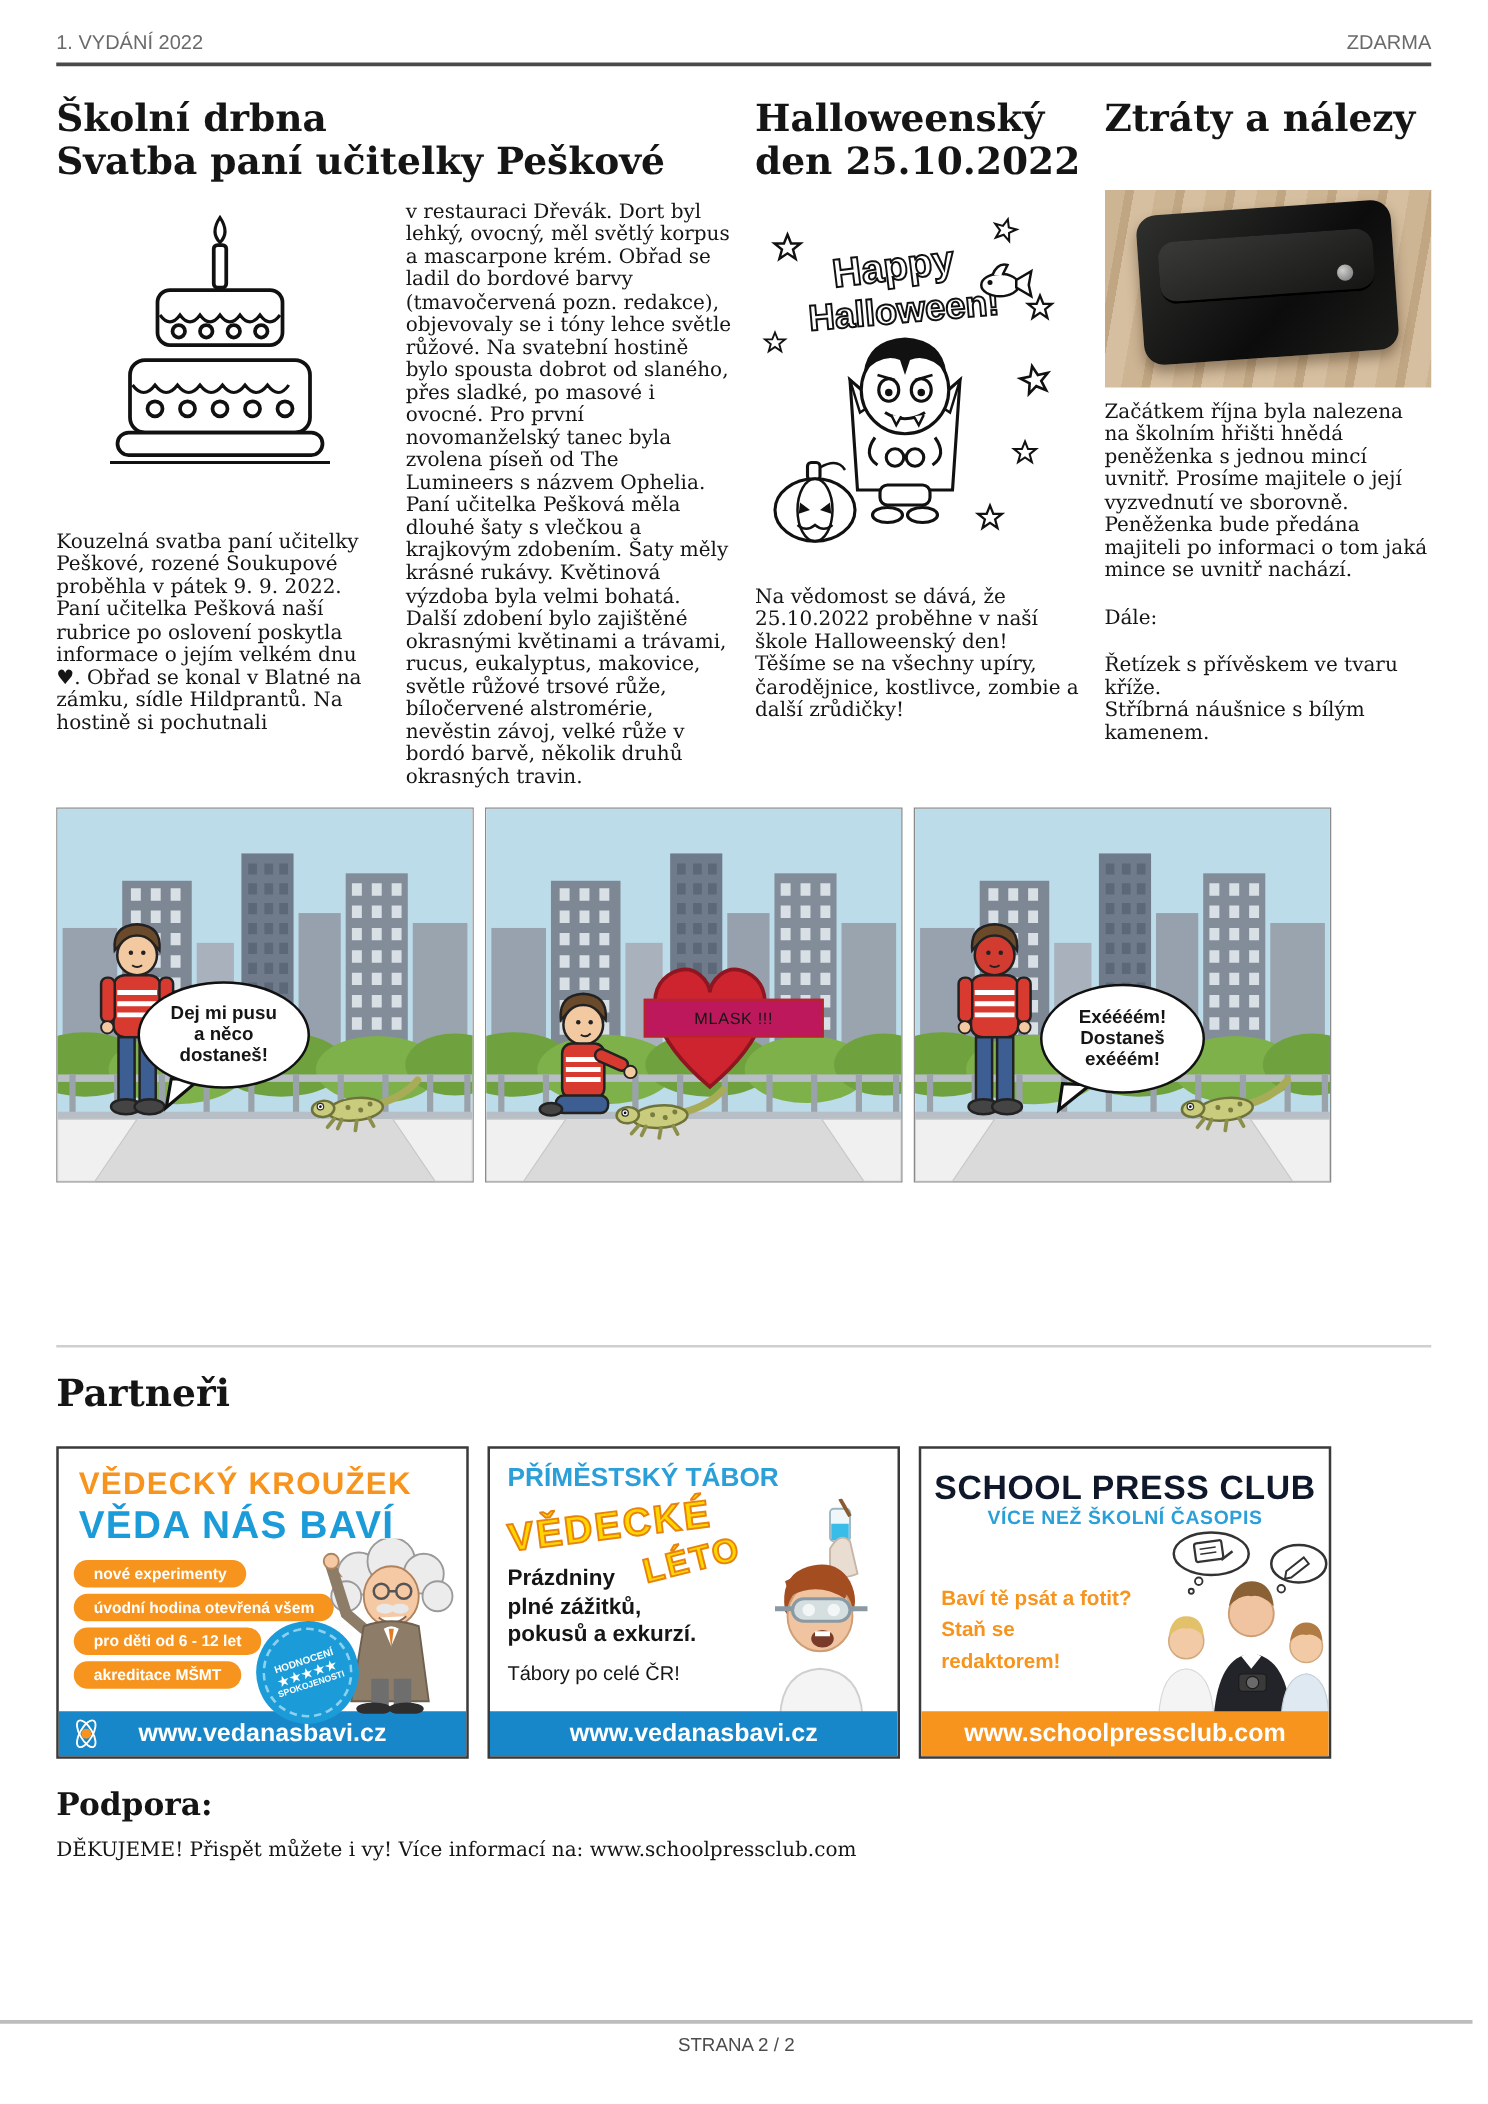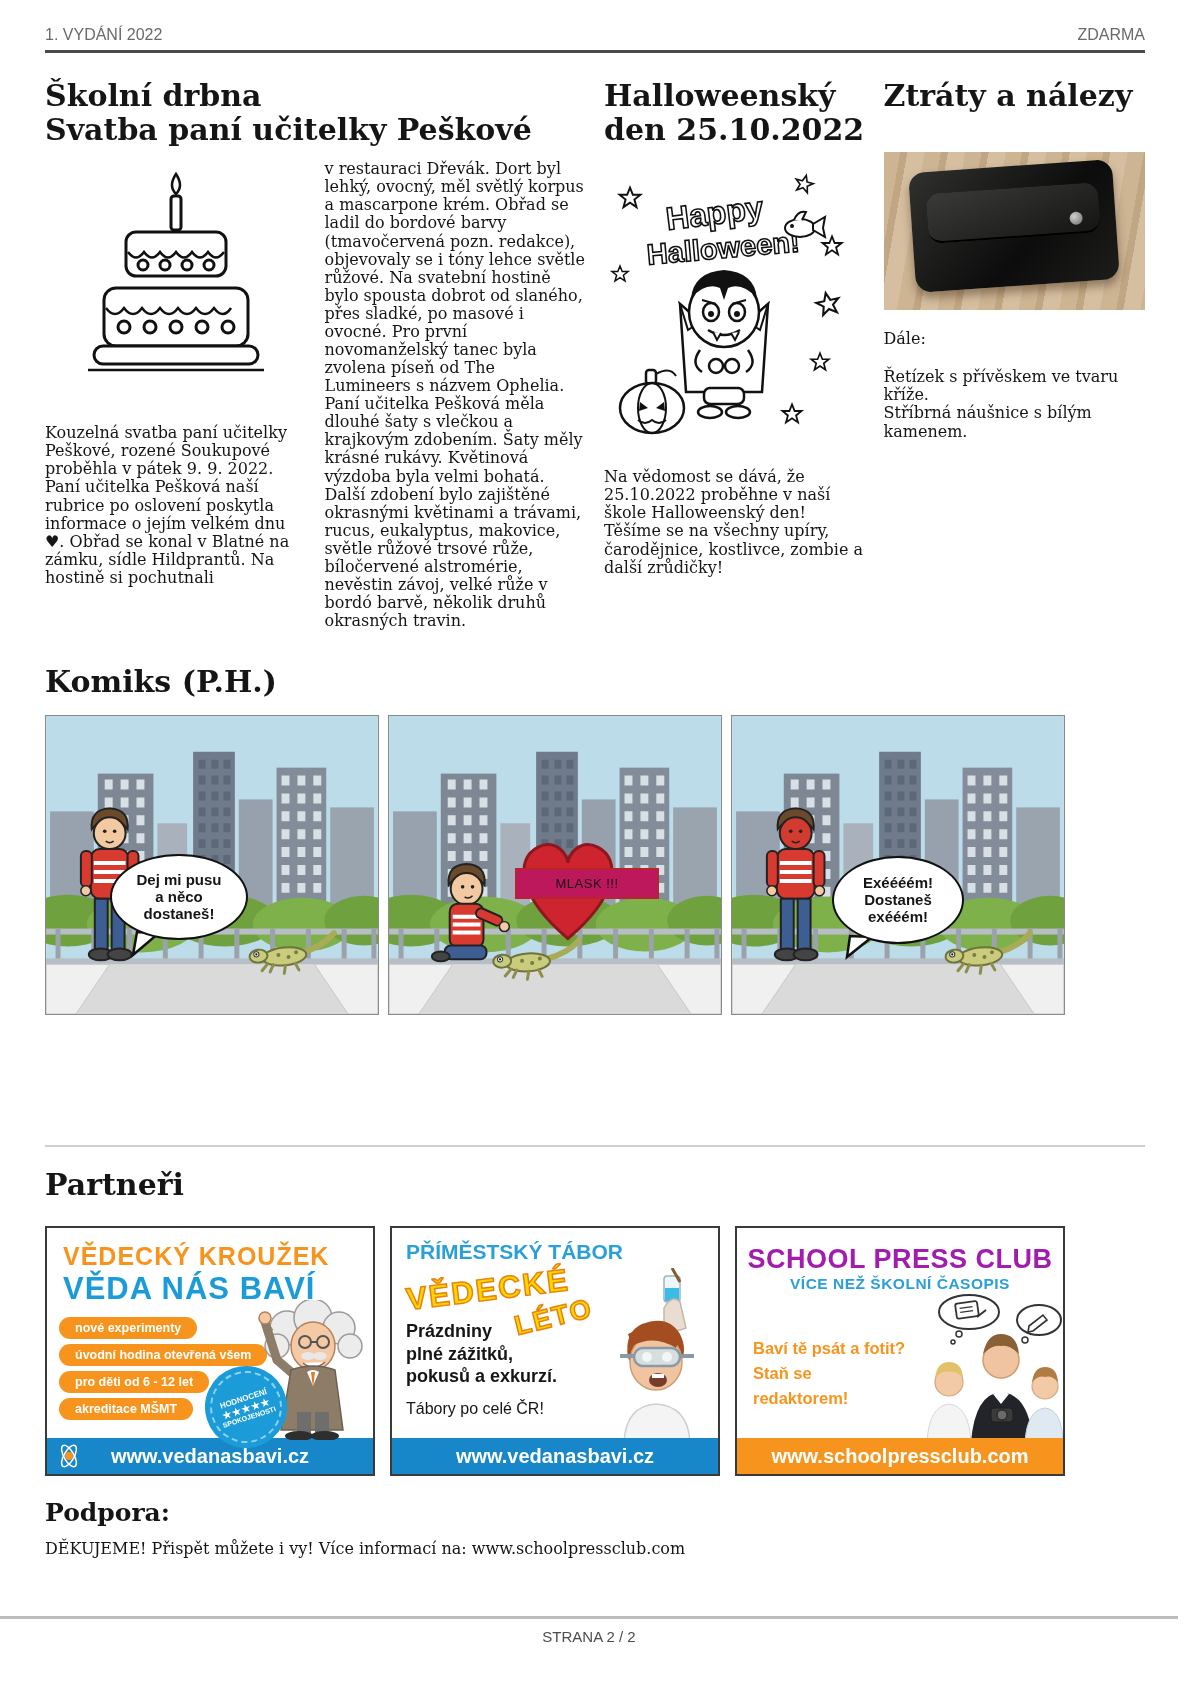--- a/index.html
+++ b/index.html
@@ -63,21 +63,21 @@
   .scribble{position:absolute;left:180px;top:172px}
   .atom{position:absolute;left:8px;bottom:4px}
   .ad2-l1{margin:12px 0 0 14px;color:#2a9fd8;font-size:21px;font-weight:bold}
   .ad2-v{position:absolute;left:14px;top:44px;color:#ffd500;font-size:31px;font-weight:900;
          letter-spacing:2px;transform:rotate(-7deg);-webkit-text-stroke:1.5px #e8820c}
   .ad2-l{position:absolute;left:122px;top:74px;color:#ffd500;font-size:27px;font-weight:900;
          letter-spacing:2px;transform:rotate(-14deg);-webkit-text-stroke:1.5px #e8820c}
   .ad2-body{position:absolute;left:14px;top:92px;font-weight:bold;font-size:18px;line-height:1.25;white-space:pre-line}
   .ad2-tag{position:absolute;left:14px;top:172px;font-size:16px}
   .ad2-boy{position:absolute;right:0;top:40px}
-  .ad3-l1{margin:16px 0 0 0;text-align:center;color:#a21caf;font-size:27px;font-weight:bold;letter-spacing:.5px}
+  .ad3-l1{margin:16px 0 0 0;text-align:center;color:#0f172a;font-size:27px;font-weight:bold;letter-spacing:.5px}
   .ad3-l2{text-align:center;color:#2a9fd8;font-size:15.5px;font-weight:bold;letter-spacing:.5px}
   .ad3-q{position:absolute;left:16px;top:108px;color:#f7941d;font-weight:bold;font-size:16.5px;line-height:1.5;white-space:pre-line}
   .ad3-kids{position:absolute;right:0;top:62px}
   
   .podpora-h{margin-top:22px;font-size:25px}
   .podpora-b{font-size:16px;margin-top:12px;font-family:"DejaVu Serif",serif}
   .footer{position:absolute;left:0;right:12px;top:1616px;text-align:center}
   .footer hr{border:none;border-top:3px solid #bdbdbd;margin:0}
   .footer div{margin-top:9px;font-family:"Liberation Sans",sans-serif;font-size:15px;color:#4c4c4c}
 </style>
@@ -241,27 +241,27 @@
       <div class="bodytxt">Na vědomost se dává, že 25.10.2022 proběhne v naší škole Halloweenský den! Těšíme se na všechny upíry, čarodějnice, kostlivce, zombie a další zrůdičky!</div>
     </div>
 
     <div class="c4">
       <div class="wallet">
         <div class="wallet-body">
           <div class="wallet-flap"></div>
           <div class="wallet-snap"></div>
         </div>
       </div>
+      <div class="bodytxt">Začátkem října byla nalezena na školním hřišti hnědá peněženka s jednou mincí uvnitř. Prosíme majitele o její vyzvednutí ve sborovně. Peněženka bude předána majiteli po informaci o tom jaká mince se uvnitř nachází.</div>
       <div class="bodytxt" style="margin-top:20px">Dále:</div>
       <div class="bodytxt" style="margin-top:20px">Řetízek s přívěskem ve tvaru kříže.
 Stříbrná náušnice s bílým kamenem.</div>
     </div>
   </div>
 
-  <h2 class="komiks-h">Komiks (P.H.)</h2>
 
   <div class="strip">
     <div class="panel">
       <svg class="pbg" viewBox="0 0 334 300">
         <use href="#pbgdef"></use>
         <use href="#boystand" fill="#f2c9a0" transform="translate(64,120)"></use>
         <use href="#lizdef" transform="translate(240,242) rotate(-6)"></use>
       </svg>
       <div class="bubble" style="left:64px;top:138px;width:134px;height:82px">Dej mi pusu
 a něco

